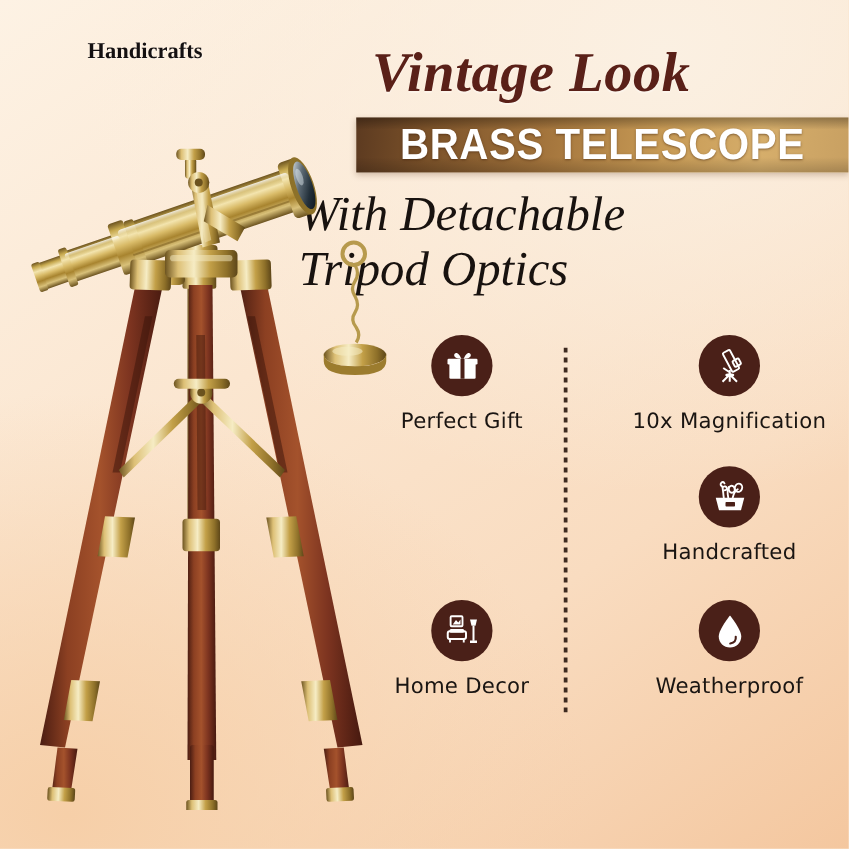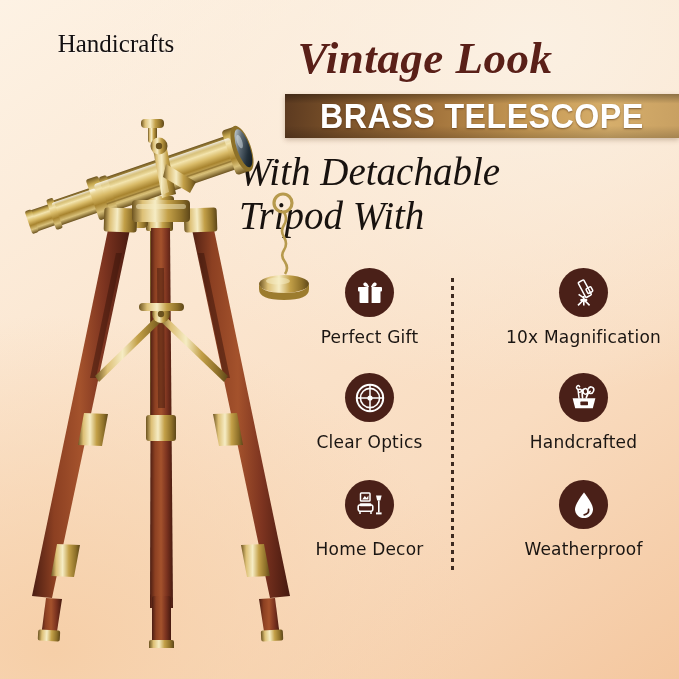--- a/index.html
+++ b/index.html
@@ -29,21 +29,21 @@
     line-height:1.0;
     color:#141011;
     font-family:"Liberation Serif", serif;
   }
   #logo .l1 {
     display:block; font-size:38px; font-weight:700;
     letter-spacing:1px;
     text-shadow:1px 1px 0 rgba(255,255,255,.35);
   }
   #logo .l2 {
-    display:block; font-size:25px; font-weight:400;
+    display:block; font-size:18px; font-weight:700;
     letter-spacing:0px; margin-top:-2px;
     text-shadow:1px 1px 0 rgba(255,255,255,.35);
   }
 
   
   #headline {
     position:absolute; right:14px; top:36px;
     width:480px; text-align:center;
     font-family:"Liberation Serif", serif;
     font-style:italic; font-weight:700;
@@ -136,21 +136,21 @@
   </div>
 
   <div id="banner">
     <div class="btxt">BRASS TELESCOPE</div>
   </div>
 
   <div id="headline">Vintage Look</div>
 
   <div id="subhead">
     <span>With Detachable</span>
-    <span>Tripod With</span>
+    <span>Tripod Optics</span>
   </div>
 
   <div id="product">
     <svg viewBox="0 0 330 570" xmlns="http://www.w3.org/2000/svg">
       <defs>
         <linearGradient id="brass" x1="0" y1="0" x2="0" y2="1">
           <stop offset="0%" stop-color="#6d5420"></stop>
           <stop offset="14%" stop-color="#c7a94f"></stop>
           <stop offset="30%" stop-color="#f3e4ae"></stop>
           <stop offset="46%" stop-color="#d9bb68"></stop>
@@ -300,32 +300,20 @@
             <rect x="3.5" y="11.5" width="21" height="12.5" rx="1" fill="#fff"></rect>
             <rect x="2" y="8" width="24" height="4.6" rx="1" fill="#fff"></rect>
             <rect x="12.4" y="8" width="3.2" height="16" fill="#4a2018"></rect>
             <path d="M13 8 C13 8 8.5 8 7.5 6 C6.8 4.6 8.2 3 9.8 3.6 C11.6 4.3 13 8 13 8Z" fill="#fff"></path>
             <path d="M15 8 C15 8 19.5 8 20.5 6 C21.2 4.6 19.8 3 18.2 3.6 C16.4 4.3 15 8 15 8Z" fill="#fff"></path>
           </svg>
         </div>
         <div class="flabel">Perfect Gift</div>
       </div>
 
-      <div class="fitem r1">
-        <div class="fcircle">
-          <svg width="32" height="32" viewBox="0 0 32 32" fill="none">
-            <circle cx="16" cy="16" r="13.2" fill="none" stroke="#fff" stroke-width="2"></circle>
-            <circle cx="16" cy="16" r="9.6" fill="none" stroke="#fff" stroke-width="1.6"></circle>
-            <line x1="16" y1="2" x2="16" y2="30" stroke="#fff" stroke-width="1.5"></line>
-            <line x1="2" y1="16" x2="30" y2="16" stroke="#fff" stroke-width="1.5"></line>
-            <circle cx="16" cy="16" r="2.6" fill="#fff"></circle>
-          </svg>
-        </div>
-        <div class="flabel">Clear Optics</div>
-      </div>
 
       <div class="fitem r2">
         <div class="fcircle">
           <svg width="30" height="30" viewBox="0 0 30 30" fill="none">
             <rect x="5.5" y="3" width="9.5" height="8" rx="0.8" fill="none" stroke="#fff" stroke-width="1.5"></rect>
             <path d="M7.2 9.5 L9.8 6 L11.6 8 L13.4 5.6 L13.4 9.5 Z" fill="#fff"></path>
             <rect x="3.2" y="15" width="14.6" height="6.2" rx="1.6" fill="none" stroke="#fff" stroke-width="1.6"></rect>
             <rect x="4.6" y="13.2" width="11.8" height="3" rx="1.2" fill="#fff"></rect>
             <line x1="5" y1="21.2" x2="5" y2="24" stroke="#fff" stroke-width="1.5"></line>
             <line x1="16" y1="21.2" x2="16" y2="24" stroke="#fff" stroke-width="1.5"></line>

